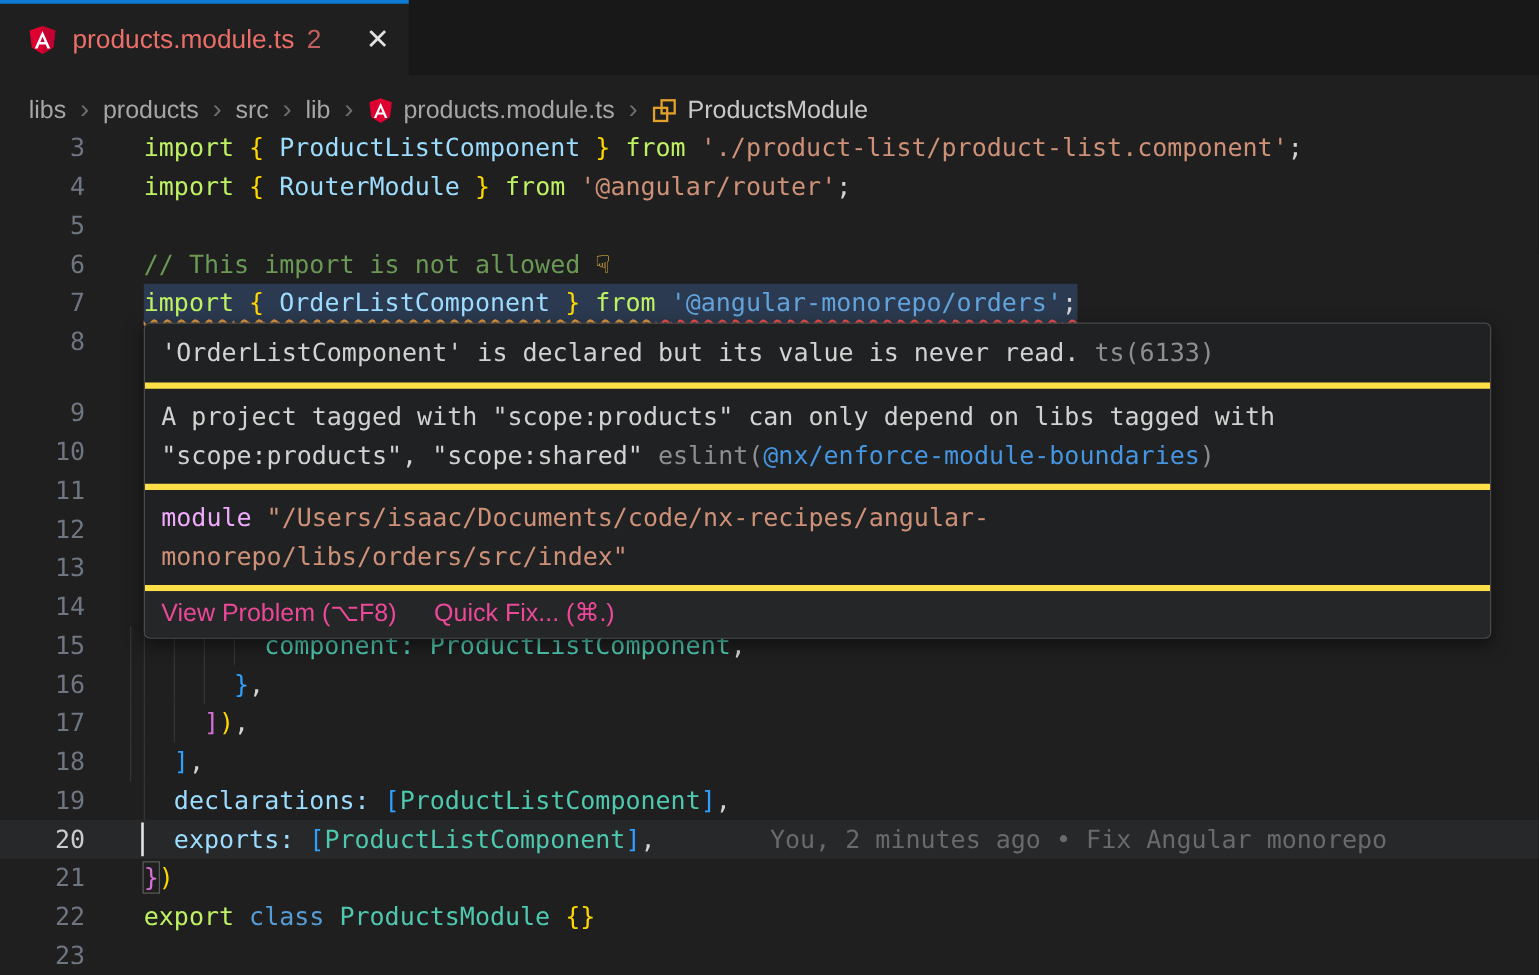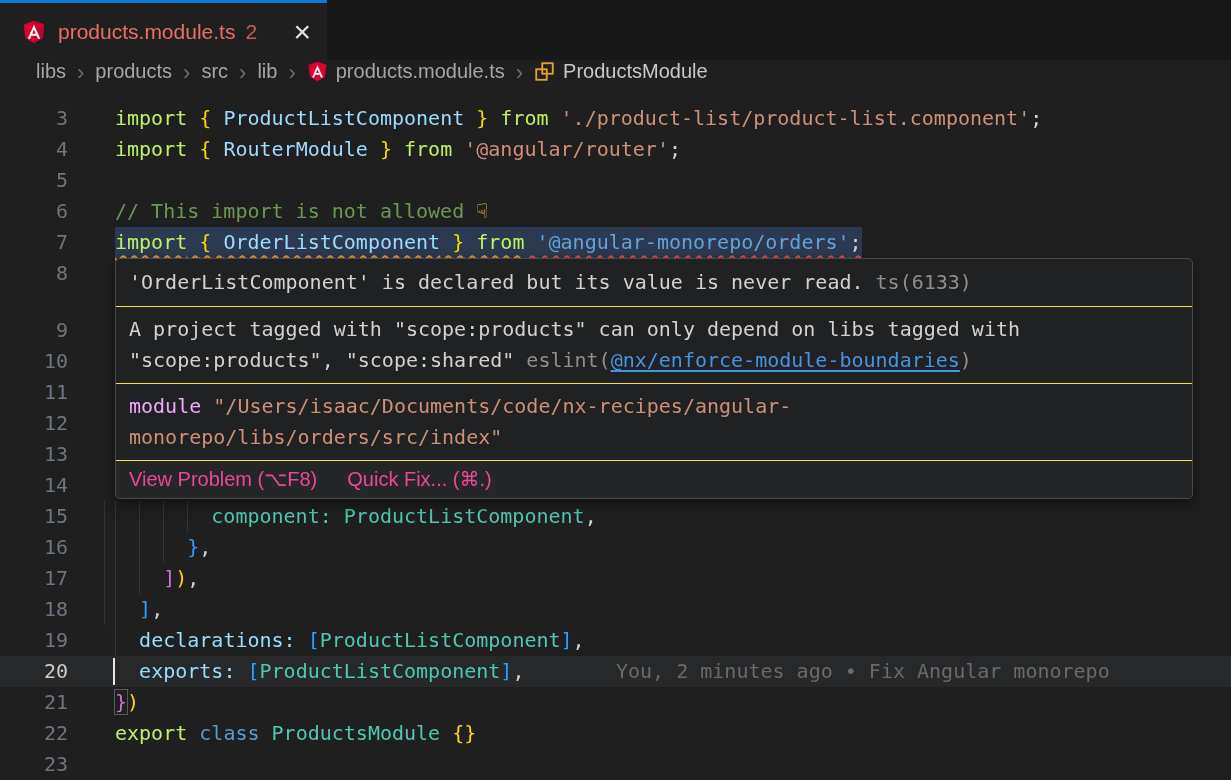--- a/index.html
+++ b/index.html
@@ -12,21 +12,21 @@
   .tab{position:absolute;left:0;top:0;width:327px;height:60px;background:#1f1f1f;
        border-top:3px solid #0f7ad6;box-sizing:border-box;display:flex;align-items:center;
        padding:0 16px 0 22px;cursor:pointer;}
   .tab .ticon{width:24px;height:24px;margin-right:12px;flex:0 0 auto;}
   .tab-title{color:#ec6e68;font-size:21px;}
   .tab-count{color:#c0605f;font-size:21px;margin-left:10px;}
   .tab-close{margin-left:auto;color:#e3e3e3;font-size:30px;line-height:30px;cursor:pointer;}
 
   
   .breadcrumb{position:absolute;left:0;top:60px;width:1231px;height:40px;background:#1f1f1f;
-              display:flex;align-items:flex-start;padding-left:36px;box-sizing:border-box;
+              display:flex;align-items:flex-end;padding-left:23px;box-sizing:border-box;
               font-size:20px;color:#a6a6a6;}
   .crumb{display:flex;align-items:center;cursor:pointer;}
   .crumb:last-child{color:#c9c9c9;}
   .crumb .bicon{width:21px;height:21px;margin-right:8px;}
   .crumb-sep{color:#6f6f6f;font-size:22px;margin:0 11px;}
 
   
   .editor{position:absolute;left:0;top:100px;width:1231px;height:680px;background:#1f1f1f;
           padding-top:3px;box-sizing:border-box;}
   .row{position:relative;height:31px;}
@@ -51,26 +51,26 @@
   .sqr{text-decoration:underline wavy #f14c4c;text-decoration-thickness:2px;
        text-underline-offset:6px;text-decoration-skip-ink:none;}
   .sqo{text-decoration:underline wavy #d89a3d;text-decoration-thickness:2px;
        text-underline-offset:6px;text-decoration-skip-ink:none;}
   .mbox{outline:1px solid #565c56;}
 
   
   .popup{position:absolute;left:115px;top:258px;width:1078px;background:#202122;
          border:1px solid #4a4a4a;border-radius:5px;box-shadow:0 5px 14px rgba(0,0,0,.5);
          box-sizing:border-box;z-index:5;color:#d2d2d2;font-size:20px;line-height:31px;}
-  .psec{padding:7px 13px;border-bottom:1px solid #fde047;}
+  .psec{padding:7px 13px;border-bottom:5px solid #fde047;}
   .psec.first{padding:8px 13px;}
   .dim{color:#8f8f8f;}
   .kwb{color:#f0abfc;}
   .pstr{color:#CE9178;}
-  .rule-link{color:#4595e0;text-decoration:underline;text-underline-offset:3px;cursor:pointer;}
+  .rule-link{color:#4595e0;text-underline-offset:3px;cursor:pointer;}
   .pactions{display:flex;gap:30px;padding:3px 13px;background:#252627;
             border-radius:0 0 5px 5px;font-family:"Liberation Sans",sans-serif;
             font-size:20px;line-height:31px;}
   .paction{color:#ec4899;cursor:pointer;}
 </style>
 </head>
 <body>
 
 <div class="tabbar">
   <div class="tab">

